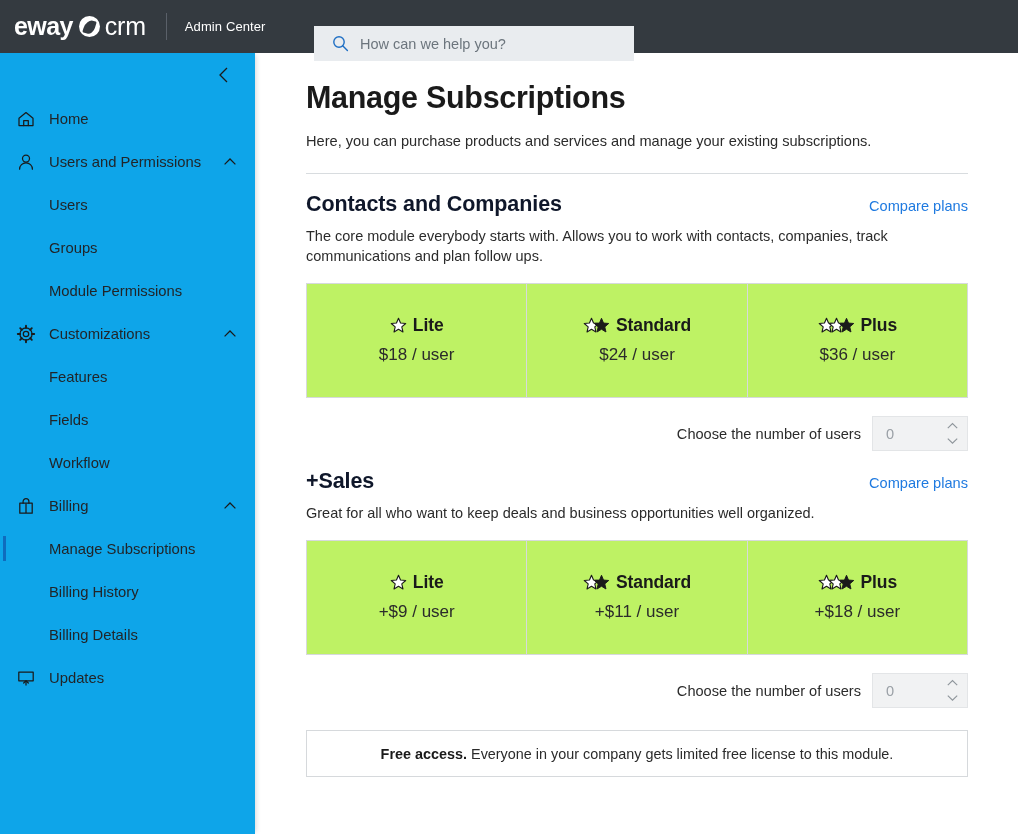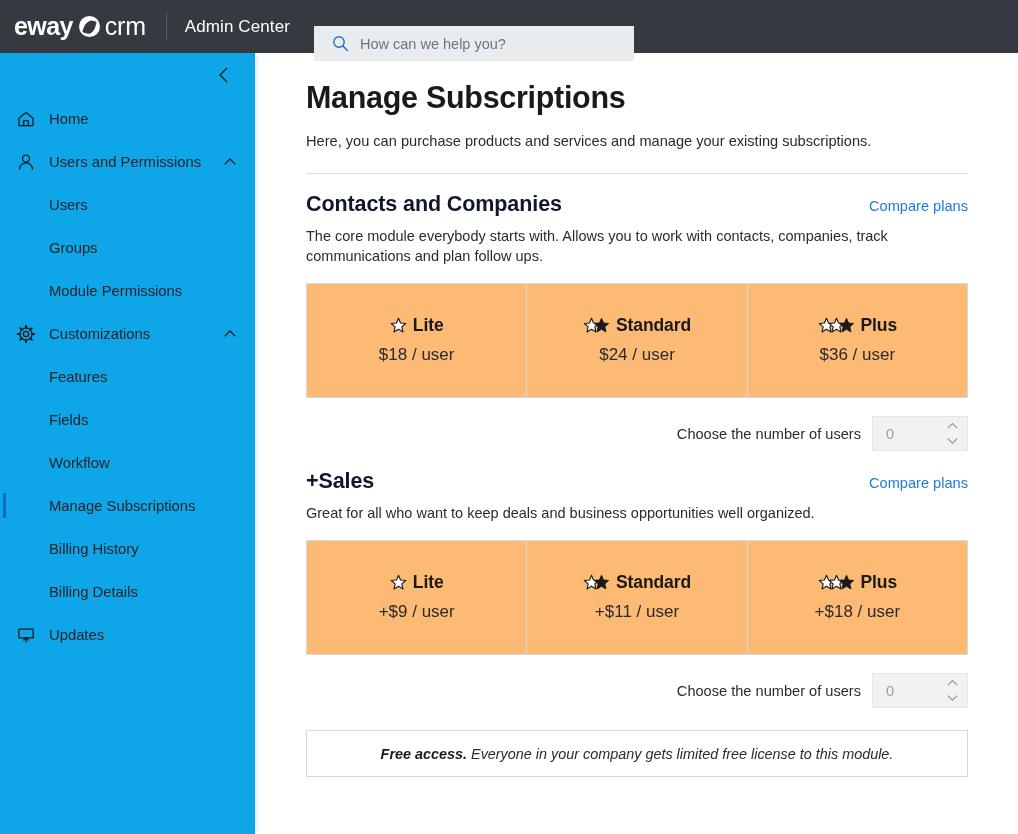--- a/index.html
+++ b/index.html
@@ -57,21 +57,21 @@
     letter-spacing: -0.2px;
     line-height: 1;
   }
   .topbar-divider {
     width: 1px; height: 27px;
     background: #5a6069;
     margin: 0 18px 0 20px;
   }
   .admin-center {
     color: #ffffff;
-    font-size: 17px;
+    font-size: 13px;
     font-weight: 400;
     letter-spacing: 0.1px;
   }
   .search-box {
     position: absolute;
     left: 314px; top: 26px;
     width: 320px; height: 35px;
     background: #e9ecef;
     display: flex; align-items: center;
     padding-left: 18px;
@@ -191,21 +191,21 @@
     font-size: 14.5px;
     line-height: 20px;
     color: #2b2b2b;
   }
 
   .plan-row {
     display: flex;
     width: 662px;
     margin-top: 17px;
     border: 1px solid #d6d9dc;
-    background: #fdba74;
+    background: #bef264;
     justify-content: center;
   }
   .plan-card {
     flex: 1 1 0;
     height: 113px;
     padding-top: 30px;
     text-align: center;
     cursor: pointer;
     border-right: 1px solid #d6d9dc;
   }
@@ -270,21 +270,20 @@
 
   .free-banner {
     width: 662px;
     margin-top: 22px;
     border: 1px solid #d6d9dc;
     background: #ffffff;
     height: 47px;
     display: flex; align-items: center; justify-content: center;
     font-size: 14.4px;
     color: #2b2b2b;
-    font-style: italic;
   }
   .free-banner b { font-weight: bold; margin-right: 4px; color:#1a1a1a; }
 </style>
 </head>
 <body>
 
 <div class="topbar">
   <div class="logo-wrap">
     <span class="logo-eway">eway</span>
     <span class="logo-mark"></span>
@@ -367,20 +366,35 @@
       </div>
       <div class="nav-item sub">
         <span class="nav-label">Features</span>
       </div>
       <div class="nav-item sub">
         <span class="nav-label">Fields</span>
       </div>
       <div class="nav-item sub">
         <span class="nav-label">Workflow</span>
       </div>
+      <div class="nav-item">
+        <span class="nav-icon">
+          <svg width="20" height="20" viewBox="0 0 20 20">
+            <rect x="3.8" y="7.2" width="12.4" height="10" fill="none" stroke="#1a1a1a" stroke-width="1.25" stroke-linejoin="round" stroke-linecap="round"></rect>
+            <path d="M7.1 7.2 V5.5 a2.9 2.9 0 0 1 5.8 0 V7.2" fill="none" stroke="#1a1a1a" stroke-width="1.25" stroke-linejoin="round" stroke-linecap="round"></path>
+            <line x1="10" y1="7.4" x2="10" y2="17" stroke="#1a1a1a" stroke-width="1.25"></line>
+          </svg>
+        </span>
+        <span class="nav-label">Billing</span>
+        <span class="chevron">
+          <svg width="16" height="16" viewBox="0 0 16 16">
+            <polyline points="2.6,10.4 8,5 13.4,10.4" fill="none" stroke="#1a1a1a" stroke-width="1.25"></polyline>
+          </svg>
+        </span>
+      </div>
       <div class="nav-item sub active">
         <span class="nav-label">Manage Subscriptions</span>
       </div>
       <div class="nav-item sub">
         <span class="nav-label">Billing History</span>
       </div>
       <div class="nav-item sub">
         <span class="nav-label">Billing Details</span>
       </div>
       <div class="nav-item">

